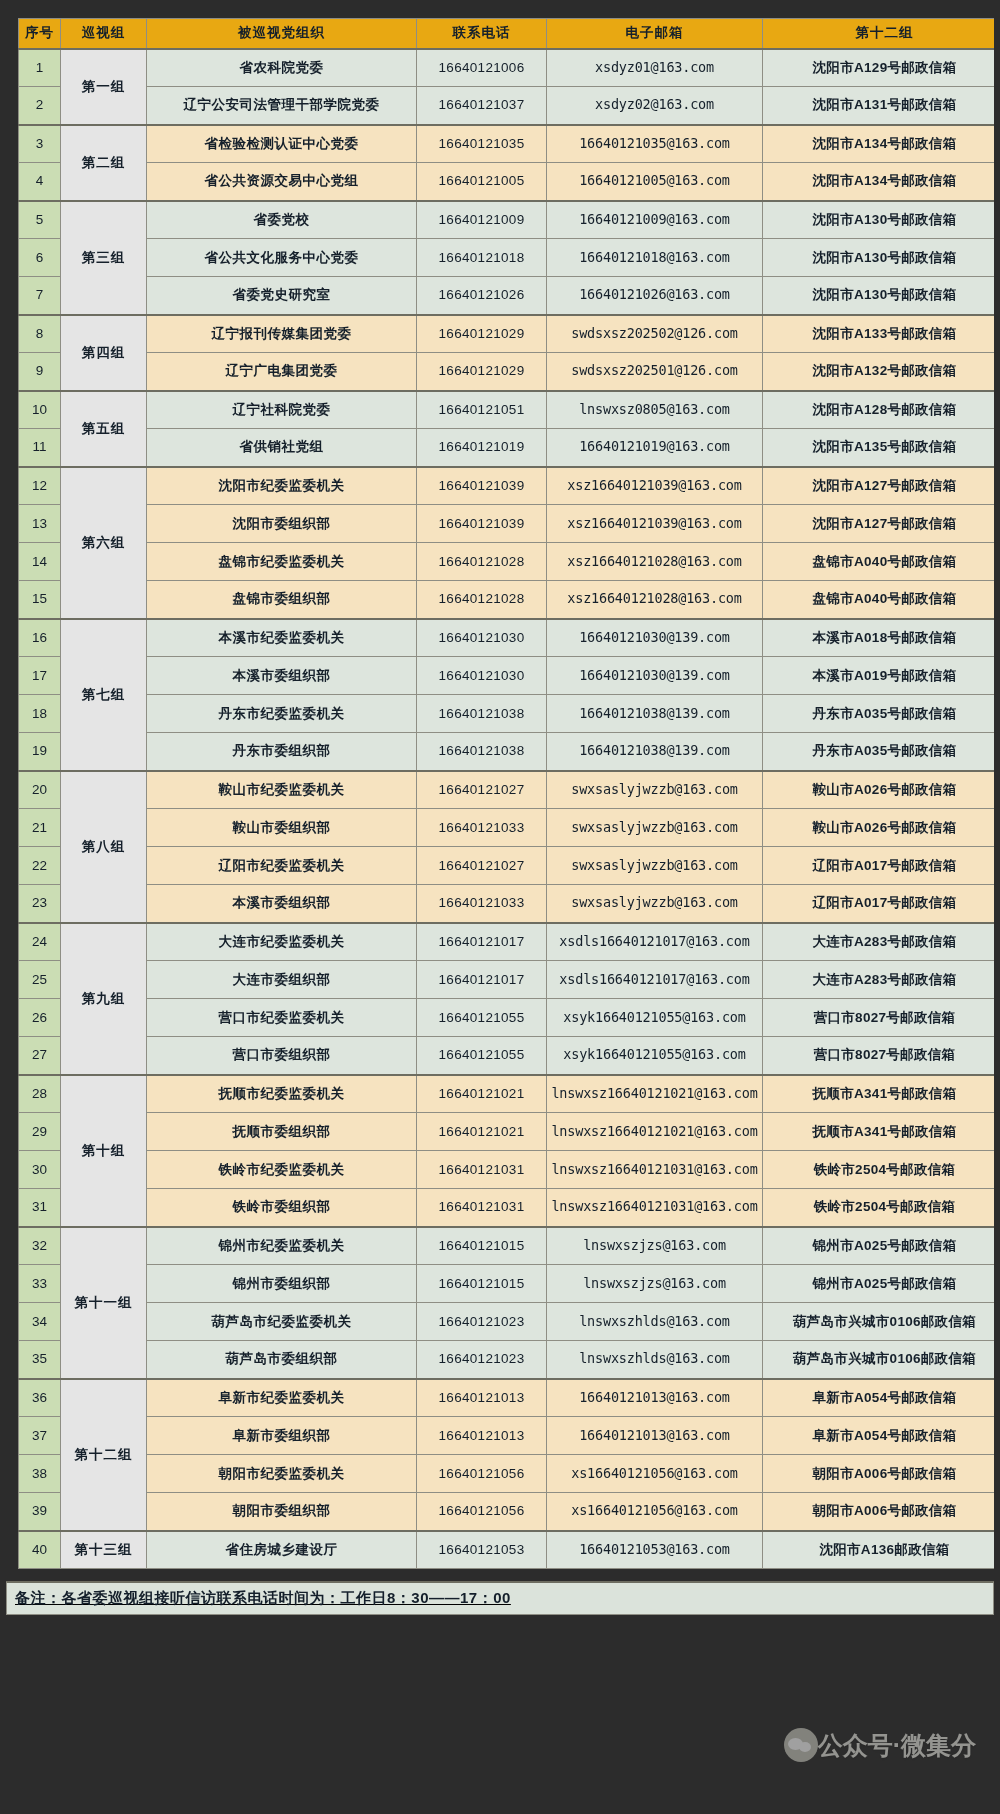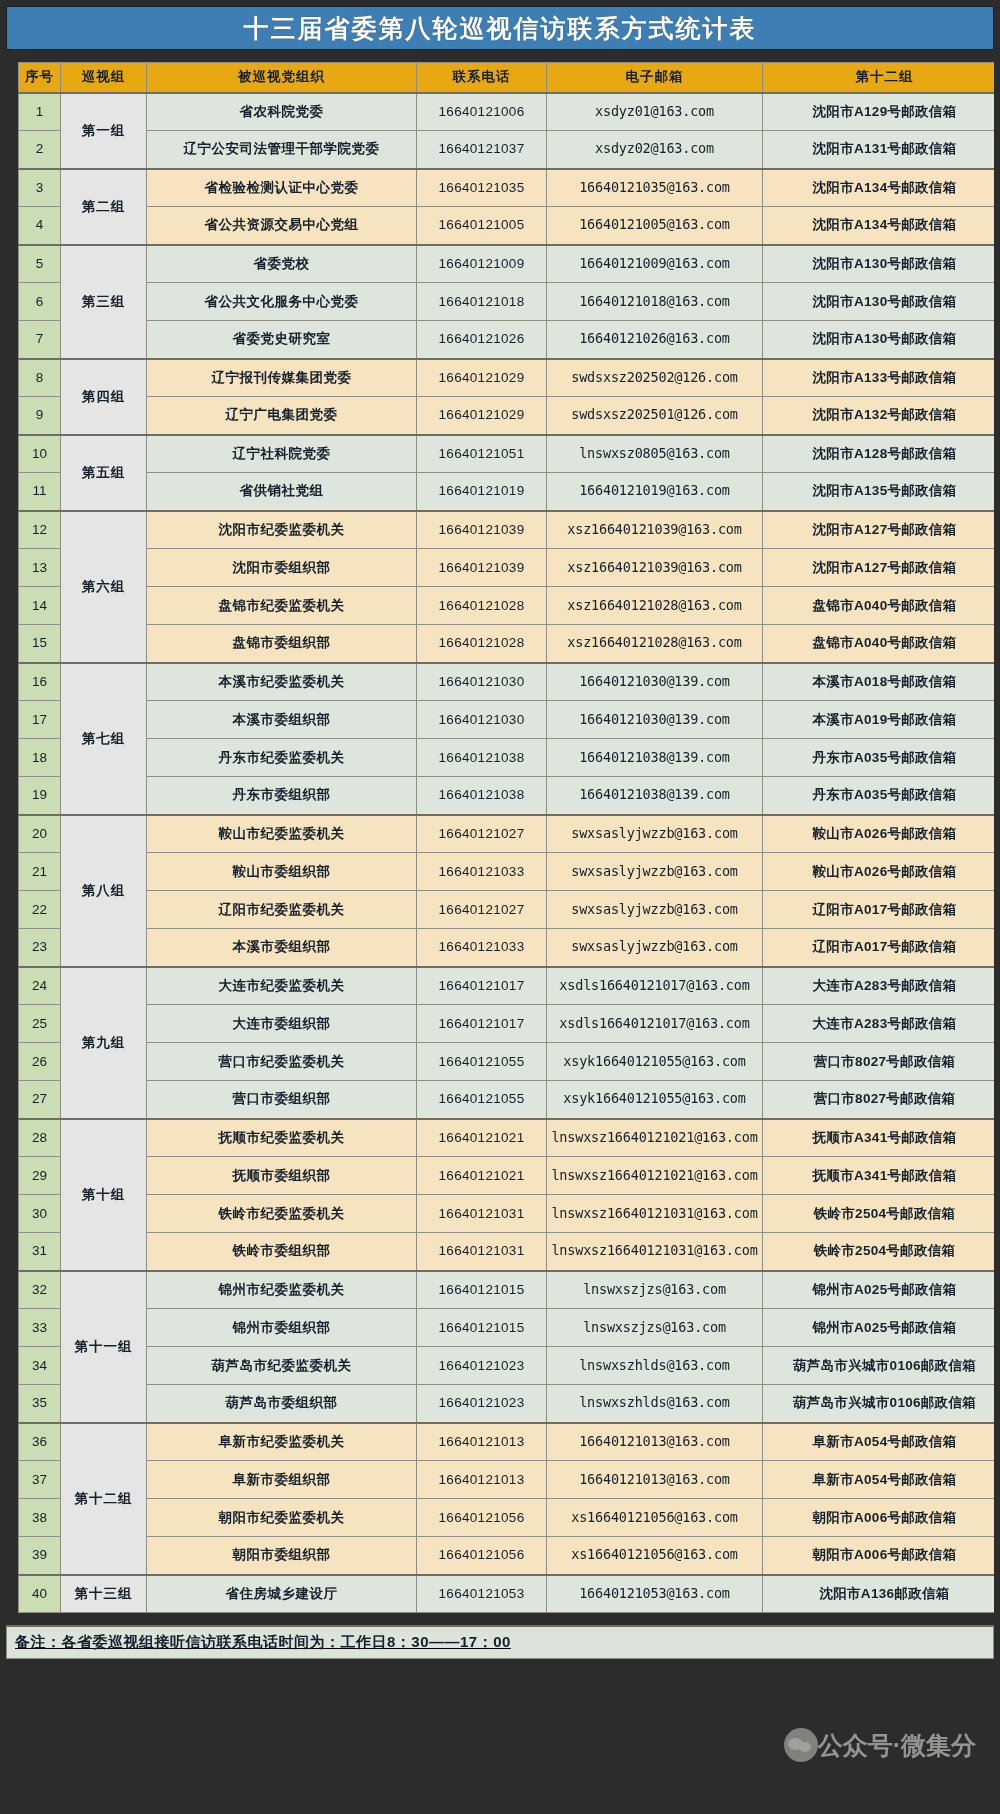--- a/index.html
+++ b/index.html
@@ -117,23 +117,20 @@
   }
   .clip-right{
     position:absolute;right:0;top:0;width:6px;height:100%;background:#2c2c2c;
   }
 </style>
 </head>
 <body>
 
 <div class="page">
 
-  <div class="title-bar">
-    <div class="title">十三届省委第八轮巡视信访联系方式统计表</div>
-  </div>
 
   <table class="sheet">
     <colgroup>
       <col class="c-no">
         <col class="c-grp">
         <col class="c-org">
       <col class="c-tel">
         <col class="c-mail">
         <col class="c-box">
     </colgroup>

